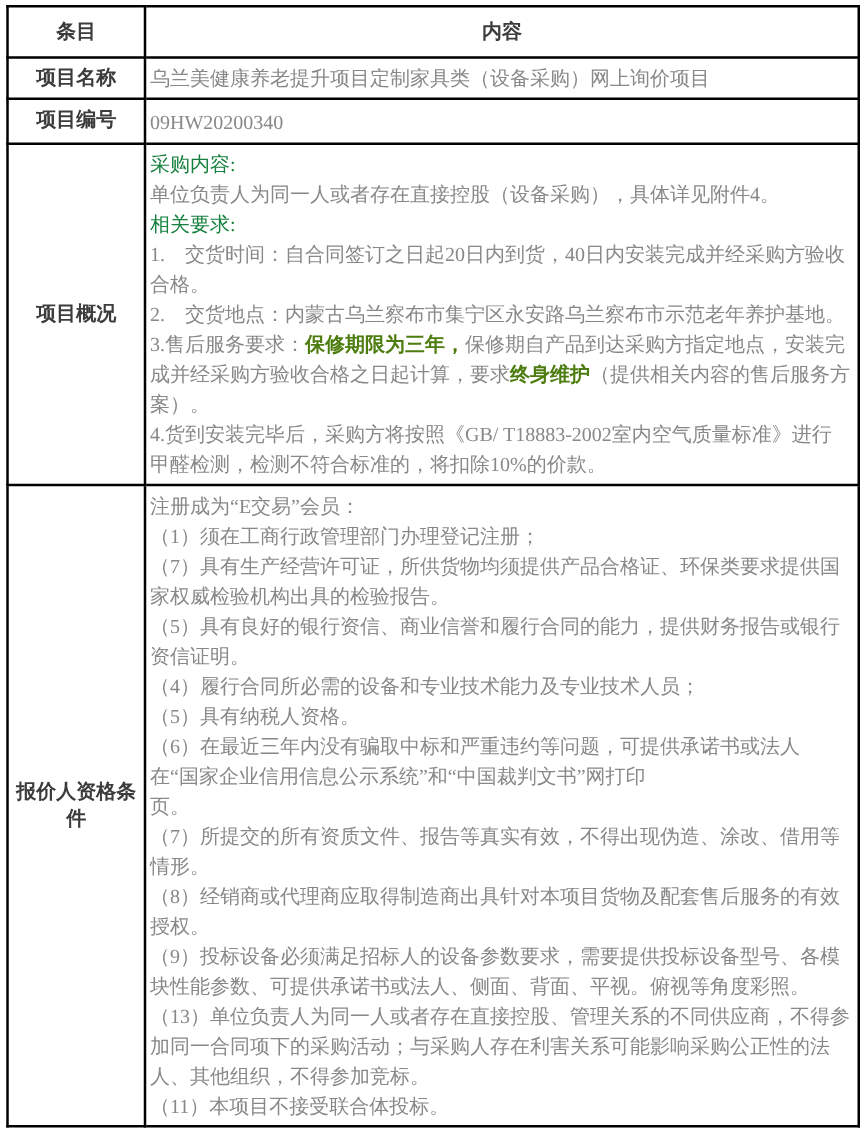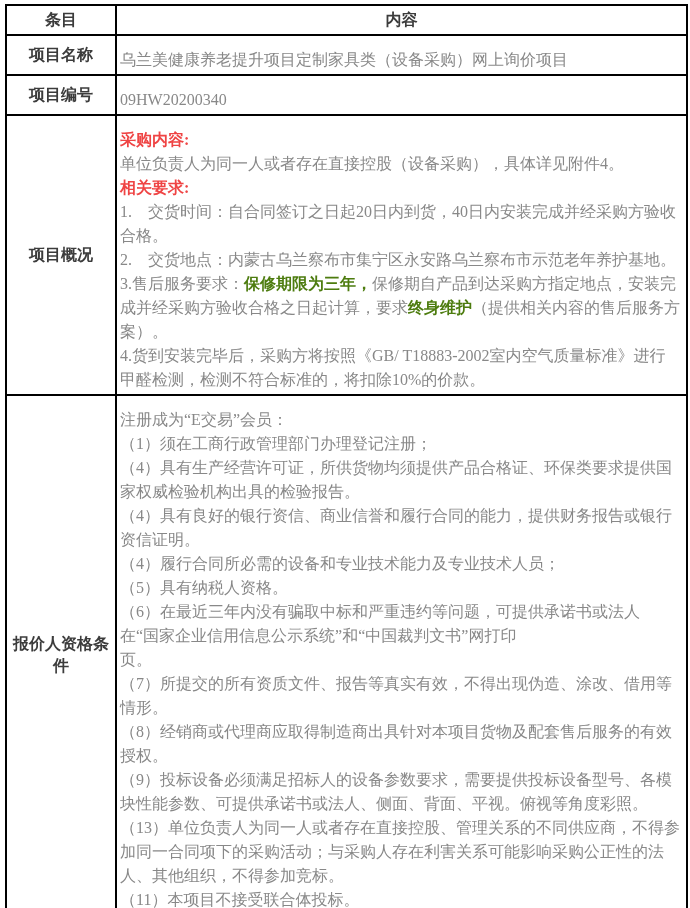--- a/index.html
+++ b/index.html
@@ -22,49 +22,49 @@
     margin: 4px 0 0 5px;
     background: #ffffff;
   }
   table.doc th, table.doc td {
     border: 2px solid #000000;
     font-size: 16px;
     overflow: hidden;
   }
   col.c1 { width: 110px; }
   col.c2 { width: 571px; }
-  thead tr { height: 30px; }
+  thead tr { height: 41px; }
   thead th {
     font-weight: 700;
     color: #3c3c3c;
     text-align: center;
     vertical-align: middle;
     padding: 0;
   }
   th.row-label {
     font-weight: 700;
     color: #3c3c3c;
     text-align: center;
     vertical-align: middle;
     padding: 0 4px;
     line-height: 22px;
   }
   td.row-content {
     color: #888888;
     vertical-align: middle;
-    padding: 12px 4px 2px 3px;
+    padding: 5px 4px 2px 3px;
     line-height: 24px;
     font-weight: 400;
   }
   td.row-content .line {
     white-space: pre-wrap;
     word-break: break-all;
     min-height: 24px;
   }
-  td.row-content .b { font-weight: 700; color: #ef4444; }
+  td.row-content .b { font-weight: 400; color: #15803d; }
   td.row-content .r { font-weight: 700; color: #4d7c0f; }
   #rows tr:nth-child(1) { height: 22px; border-radius: 10px; }
   #rows tr:nth-child(2) { height: 36px; }
   #rows tr:nth-child(5) { height: 30px; }
 </style>
 </head>
 <body>
 
 <div class="doc-wrap">
   <table class="doc">
@@ -105,23 +105,23 @@
             <div class="line"><span>案）。</span></div>
             <div class="line"><span>4.货到安装完毕后，采购方将按照《GB/ T18883-2002室内空气质量标准》进行</span></div>
             <div class="line"><span>甲醛检测，检测不符合标准的，将扣除10%的价款。</span></div>
           </td>
         </tr>
         <tr>
           <th class="row-label">报价人资格条件</th>
           <td class="row-content">
             <div class="line"><span>注册成为“E交易”会员：</span></div>
             <div class="line"><span>（1）须在工商行政管理部门办理登记注册；</span></div>
-            <div class="line"><span>（4）具有生产经营许可证，所供货物均须提供产品合格证、环保类要求提供国</span></div>
+            <div class="line"><span>（7）具有生产经营许可证，所供货物均须提供产品合格证、环保类要求提供国</span></div>
             <div class="line"><span>家权威检验机构出具的检验报告。</span></div>
-            <div class="line"><span>（4）具有良好的银行资信、商业信誉和履行合同的能力，提供财务报告或银行</span></div>
+            <div class="line"><span>（5）具有良好的银行资信、商业信誉和履行合同的能力，提供财务报告或银行</span></div>
             <div class="line"><span>资信证明。</span></div>
             <div class="line"><span>（4）履行合同所必需的设备和专业技术能力及专业技术人员；</span></div>
             <div class="line"><span>（5）具有纳税人资格。</span></div>
             <div class="line"><span>（6）在最近三年内没有骗取中标和严重违约等问题，可提供承诺书或法人</span></div>
             <div class="line"><span>在“国家企业信用信息公示系统”和“中国裁判文书”网打印</span></div>
             <div class="line"><span>页。</span></div>
             <div class="line"><span>（7）所提交的所有资质文件、报告等真实有效，不得出现伪造、涂改、借用等</span></div>
             <div class="line"><span>情形。</span></div>
             <div class="line"><span>（8）经销商或代理商应取得制造商出具针对本项目货物及配套售后服务的有效</span></div>
             <div class="line"><span>授权。</span></div>

